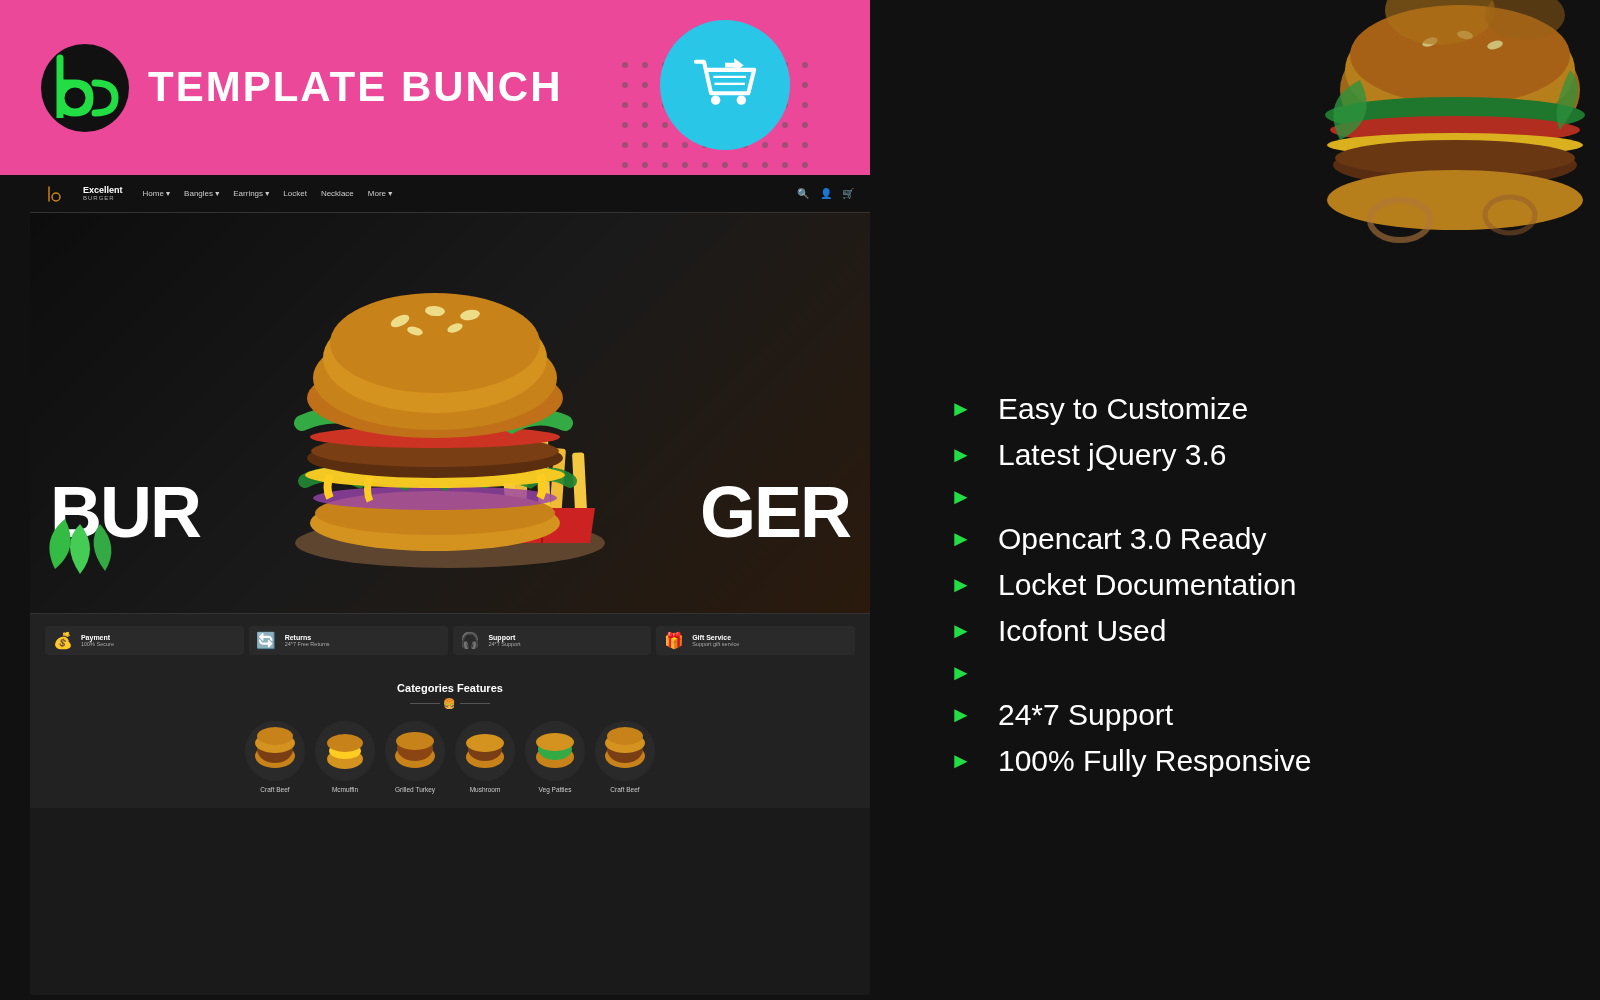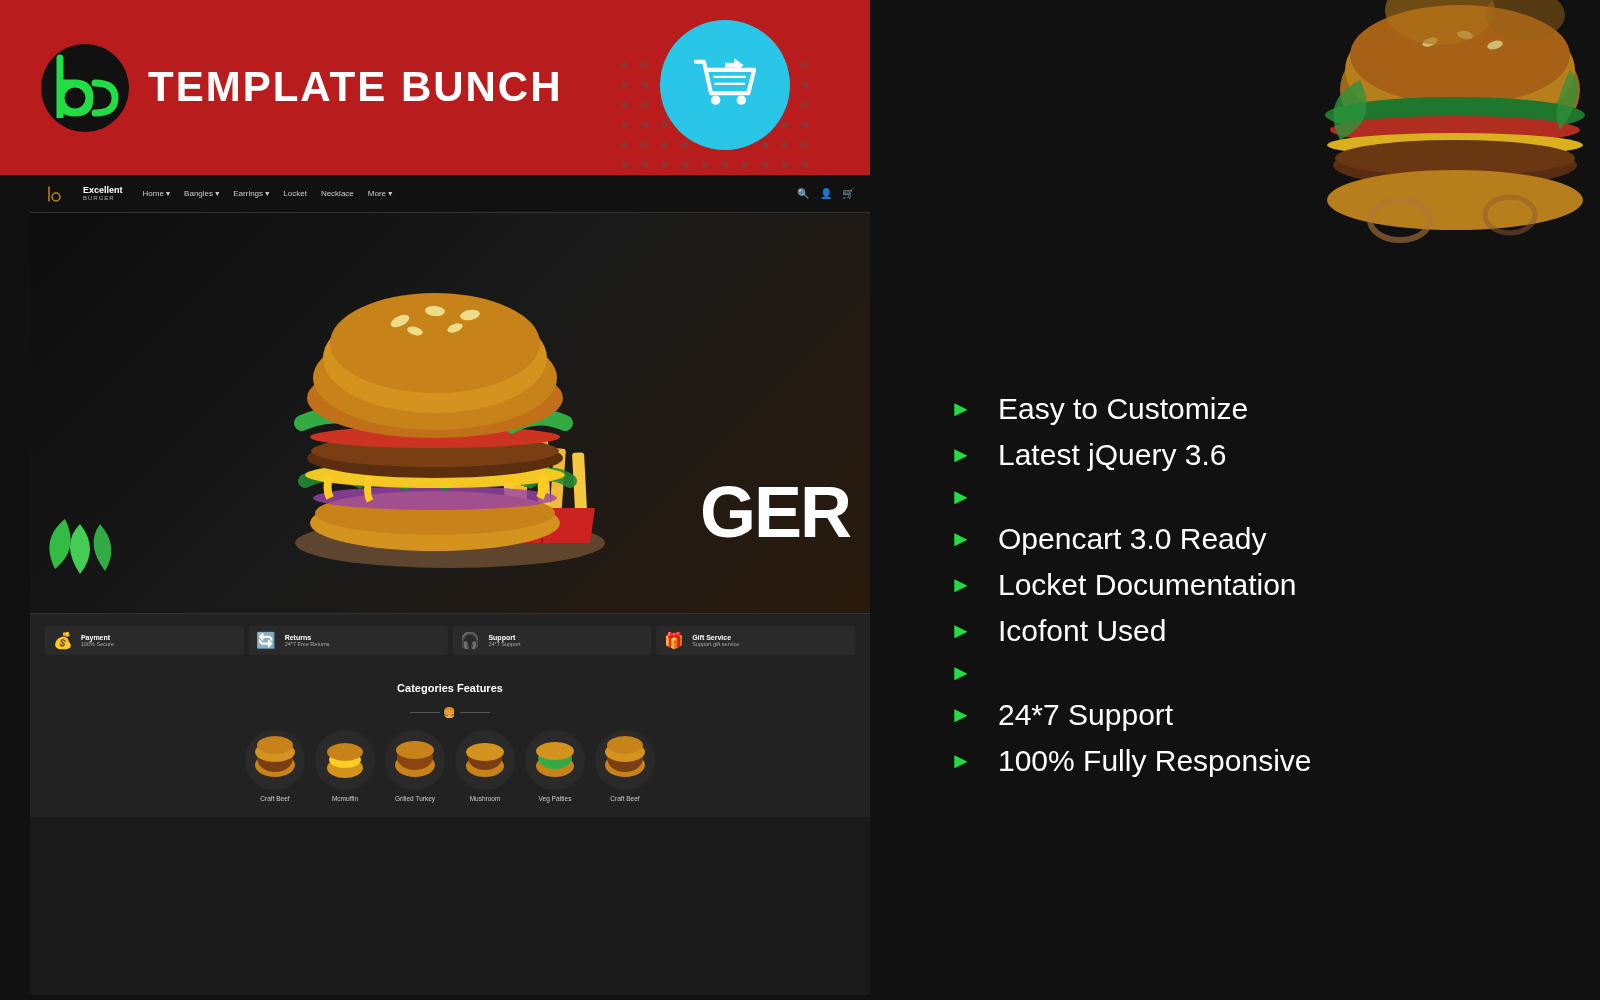--- a/index.html
+++ b/index.html
@@ -15,21 +15,21 @@
     
     .header {
       position: absolute;
       top: 0;
       left: 0;
       width: 870px;
       height: 175px;
       display: flex;
       align-items: center;
       padding: 31px 40px;
-      background: #b91c1c;
+      background: #ec4899;
     }
 
     .logo-container {
       display: flex;
       align-items: center;
       gap: 18px;
     }
 
     .logo-icon {
       width: 90px;
@@ -251,21 +251,21 @@
     .categories-section {
       background: #222;
       padding: 15px;
       text-align: center;
     }
 
     .categories-title {
       color: #fff;
       font-size: 11px;
       font-weight: bold;
-      margin-bottom: 13px;
+      margin-bottom: 4px;
     }
 
     .categories-divider {
       display: flex;
       align-items: center;
       justify-content: center;
       gap: 4px;
       margin-bottom: 12px;
     }
 
@@ -524,20 +524,21 @@
       <div class="mini-nav-icons">
         <span class="mini-icon">🔍</span>
         <span class="mini-icon">👤</span>
         <span class="mini-icon">🛒</span>
       </div>
     </div>
 
     <div class="hero-banner">
       <div class="hero-bg"></div>
 
+      <div class="hero-text-left">BUR</div>
       <div class="hero-text-right">GER</div>
 
       <div class="hero-burger">
         <svg viewBox="0 0 340 380" xmlns="http://www.w3.org/2000/svg" class="burger-illustration">
 
           <ellipse cx="170" cy="340" rx="155" ry="25" fill="#8B6340" opacity="0.6"></ellipse>
 
           <rect x="220" y="240" width="12" height="80" rx="3" fill="#f5c842" transform="rotate(-5 220 240)"></rect>
           <rect x="238" y="230" width="12" height="90" rx="3" fill="#f0bc38" transform="rotate(3 238 230)"></rect>
           <rect x="256" y="235" width="12" height="85" rx="3" fill="#f5c842" transform="rotate(-2 256 235)"></rect>

